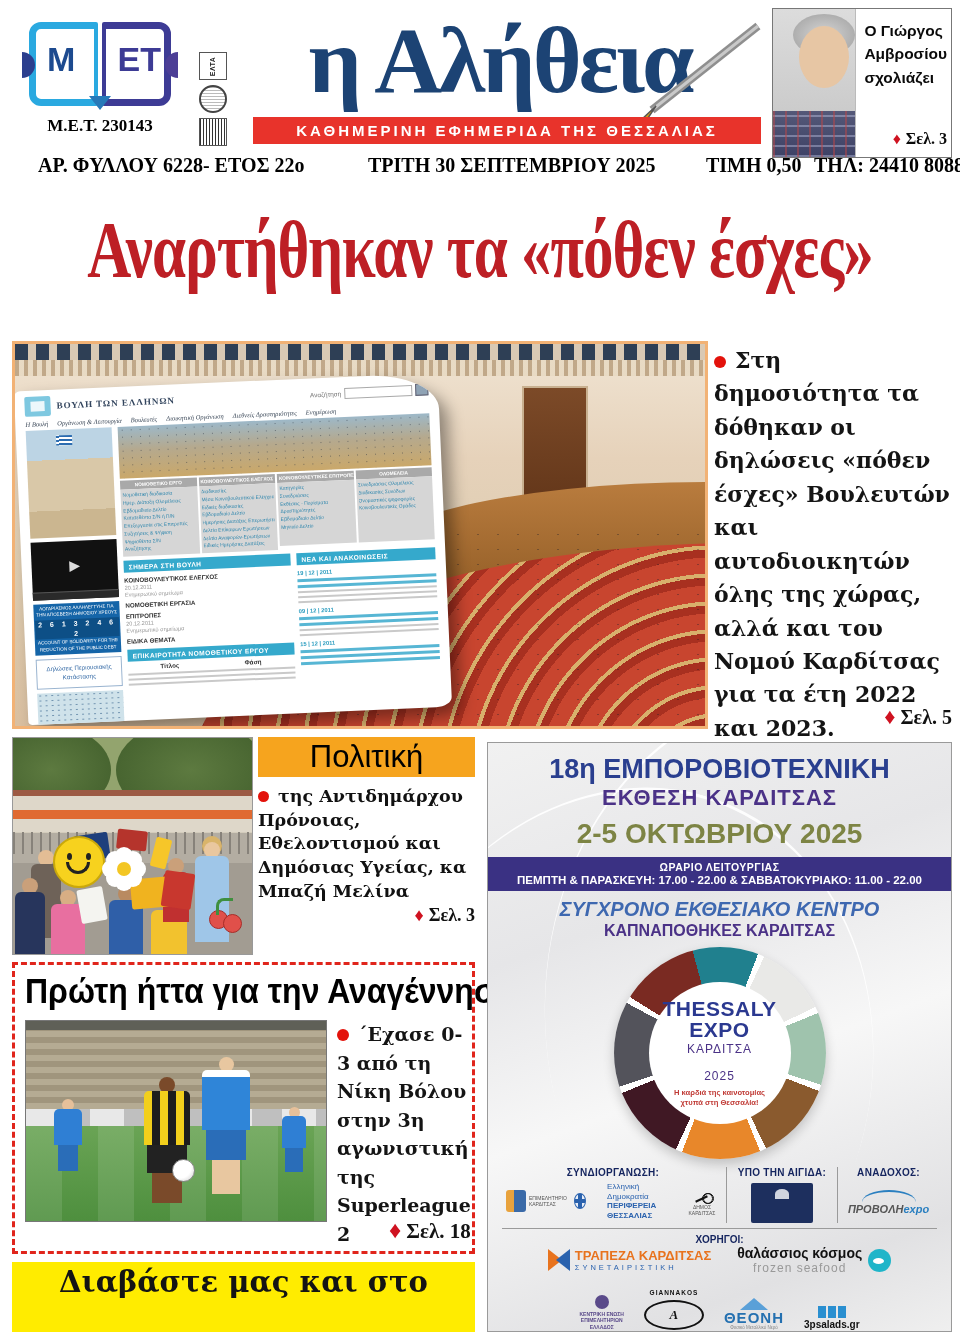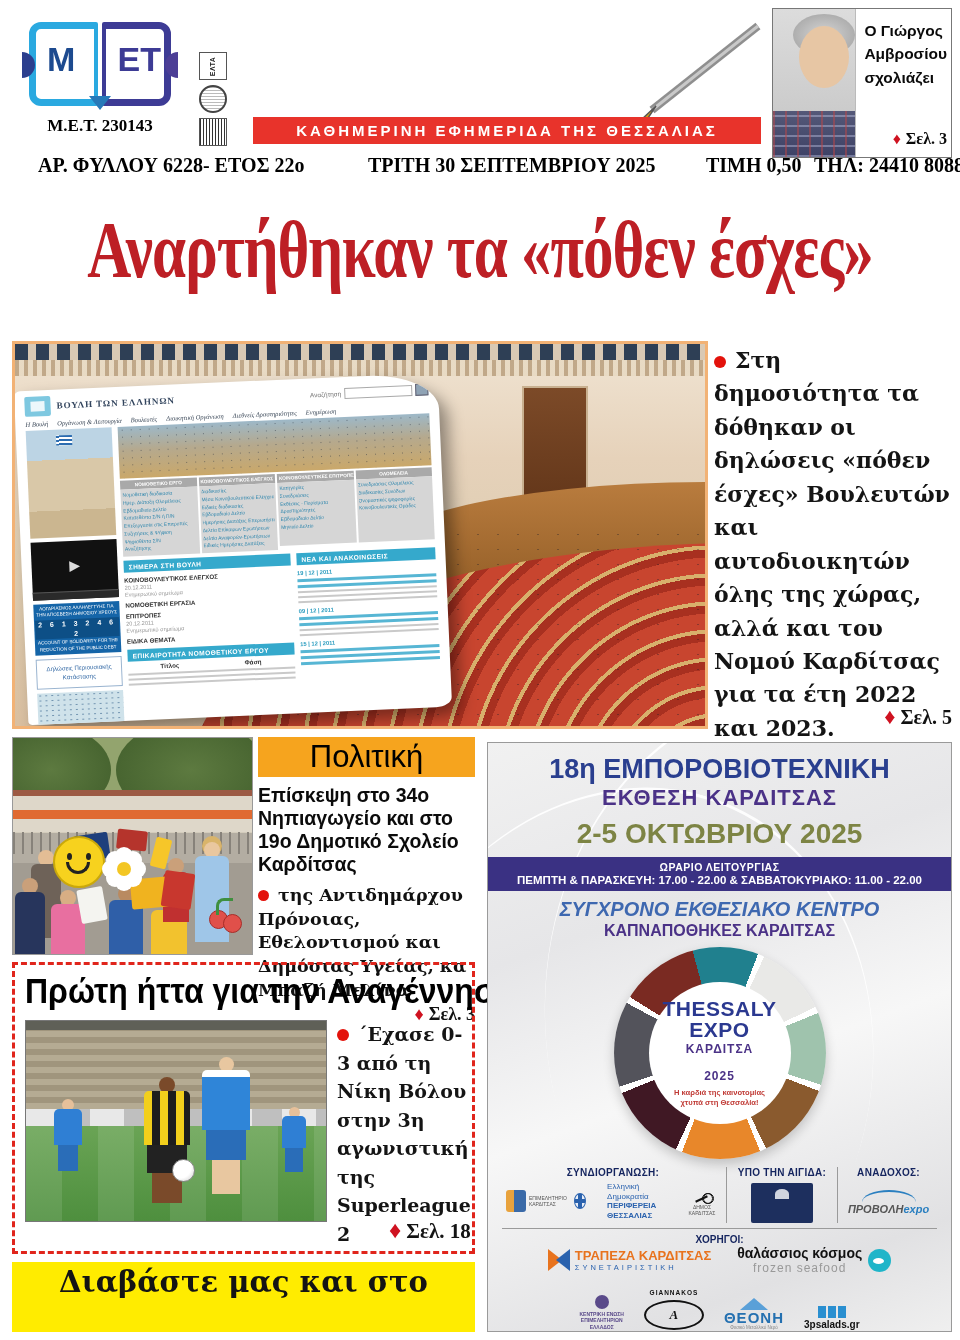--- a/index.html
+++ b/index.html
@@ -176,21 +176,21 @@
   .ex-band .b1{font-weight:bold;font-size:10.5px;letter-spacing:.5px;}
   .ex-band .b2{font-weight:bold;font-size:11.5px;margin-top:1px;}
   .ex-v1{margin-top:7px;font-style:italic;font-weight:bold;font-size:20px;color:#3e68b0;position:relative;}
   .ex-v2{font-weight:bold;font-size:16px;color:#4b3287;margin-top:1px;position:relative;}
   .piewrap{position:relative;width:212px;height:212px;margin:7px auto 0;}
   .pie{width:100%;height:100%;border-radius:50%;box-shadow:0 5px 12px rgba(0,0,0,.2);
     background:conic-gradient(from -15deg,#20808e 0 10%,#fff 10% 11%,#e9e9e7 11% 22%,#fff 22% 23%,#9fc3ad 23% 34%,#fff 34% 35%,#8a5a2e 35% 47%,#fff 47% 48%,#e8872a 48% 60%,#fff 60% 61%,#401824 61% 73%,#fff 73% 74%,#53535b 74% 87%,#fff 87% 88%,#7a2a22 88% 100%);}
   .piec{position:absolute;left:50%;top:50%;transform:translate(-50%,-50%);width:142px;height:142px;border-radius:50%;background:#fff;
         display:flex;flex-direction:column;align-items:center;justify-content:center;}
   .piec .p1{font-weight:bold;font-size:21px;color:#2b3990;line-height:1.02;letter-spacing:.5px;}
-  .piec .p3{font-weight:bold;font-size:12px;color:#4b3287;margin-top:2px;line-height:1.1;letter-spacing:1px;text-align:center;}
+  .piec .p3{font-weight:normal;font-size:12px;color:#4b3287;margin-top:2px;line-height:1.1;letter-spacing:1px;text-align:center;}
   .piec .tag{font-weight:bold;font-size:7.6px;color:#c03a35;margin-top:5px;line-height:1.3;}
   .orgrow{display:flex;width:94%;margin:8px auto 0;border-bottom:1px solid #9a9a9a;padding-bottom:5px;position:relative;}
   .orgcell{padding:0 4px;}
   .orgdiv{width:1px;background:#9a9a9a;margin:0 2px;}
   .orglabel{font-weight:bold;font-size:10px;color:#14245e;letter-spacing:.3px;}
   .orglogos{display:flex;align-items:center;justify-content:center;gap:7px;margin-top:4px;}
   .tinytext{font-size:5px;color:#555;line-height:1.25;text-align:left;}
   .chambericon{width:20px;height:22px;background:linear-gradient(90deg,#e8a23c 0 40%,#3a6aa8 40% 100%);border-radius:3px;}
   .flagicon{width:16px;height:16px;border-radius:50%;background:
      linear-gradient(#2a62ae,#2a62ae) 50% 0/4px 100% no-repeat,
@@ -255,20 +255,21 @@
   </div>
 
   <div class="abs elta">
     <div class="stamp">
         <span class="rot">ΕΛΤΑ</span>
       </div>
     <div class="stamp postmark"></div>
     <div class="stamp barcode"></div>
   </div>
 
+  <div class="abs masthead">η Αλήθεια</div>
   <svg class="abs pen" viewBox="0 0 170 125">
     <line x1="158" y1="4" x2="52" y2="88" stroke="#8f8f8f" stroke-width="8"></line>
     <line x1="158" y1="4" x2="52" y2="88" stroke="#c9c9c9" stroke-width="3"></line>
     <polygon points="56,84 26,112 48,96" fill="#d4a017" stroke="#555" stroke-width="1.5"></polygon>
     <circle cx="30" cy="109" r="2.5" fill="#333"></circle>
   </svg>
   <div class="abs redband">ΚΑΘΗΜΕΡΙΝΗ ΕΦΗΜΕΡΙΔΑ ΤΗΣ ΘΕΣΣΑΛΙΑΣ</div>
 
   <div class="abs comm">
     <div class="comm-photo">
@@ -501,21 +502,20 @@
       </div>
     <div class="cherry" style="left:196px;top:172px;">
       <span class="b1"></span>
         <span class="b2"></span>
         <span class="stem"></span>
     </div>
   </div>
 
   <div class="abs poltext">
     <div class="polband">Πολιτική</div>
-    <div class="polhead">Επίσκεψη στο 34ο Νηπιαγωγείο και στο 19ο Δημοτικό Σχολείο Καρδίτσας</div>
     <div class="polpar"><span class="rdot"></span><span>της Αντιδημάρχου Πρόνοιας, Εθελοντισμού και Δημόσιας Υγείας, κα Μπαζή Μελίνα</span></div>
     <div class="polref">
       <span class="dia">♦</span><span>Σελ.  3</span>
     </div>
   </div>
 
   <div class="abs sports">
     <div class="sphead">Πρώτη ήττα  για την Αναγέννηση</div>
     <div class="sprow">
       <div class="spphoto">

